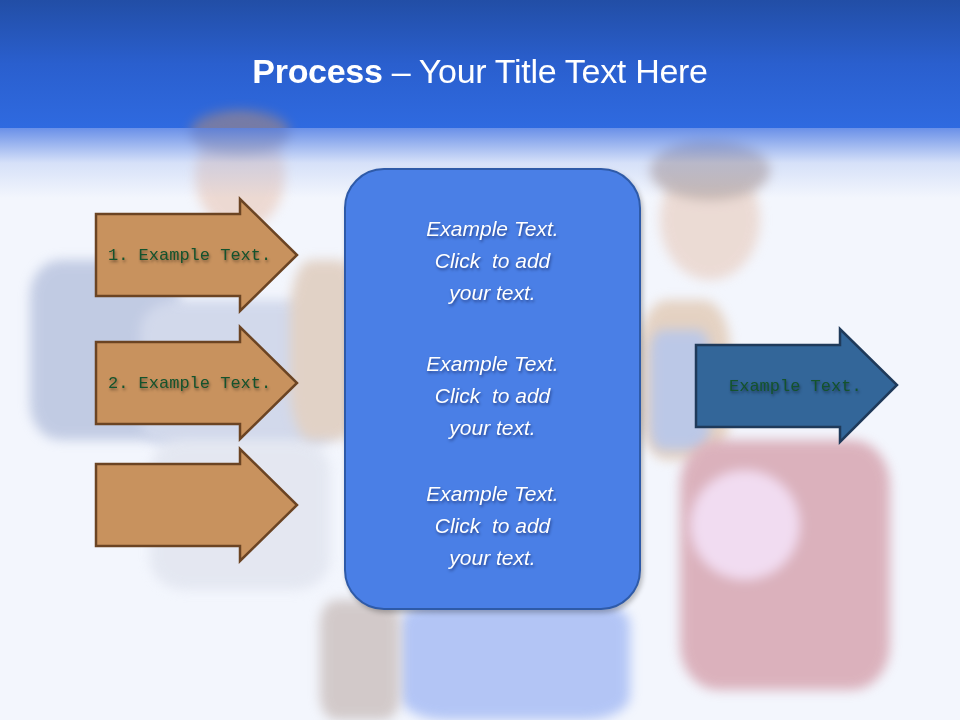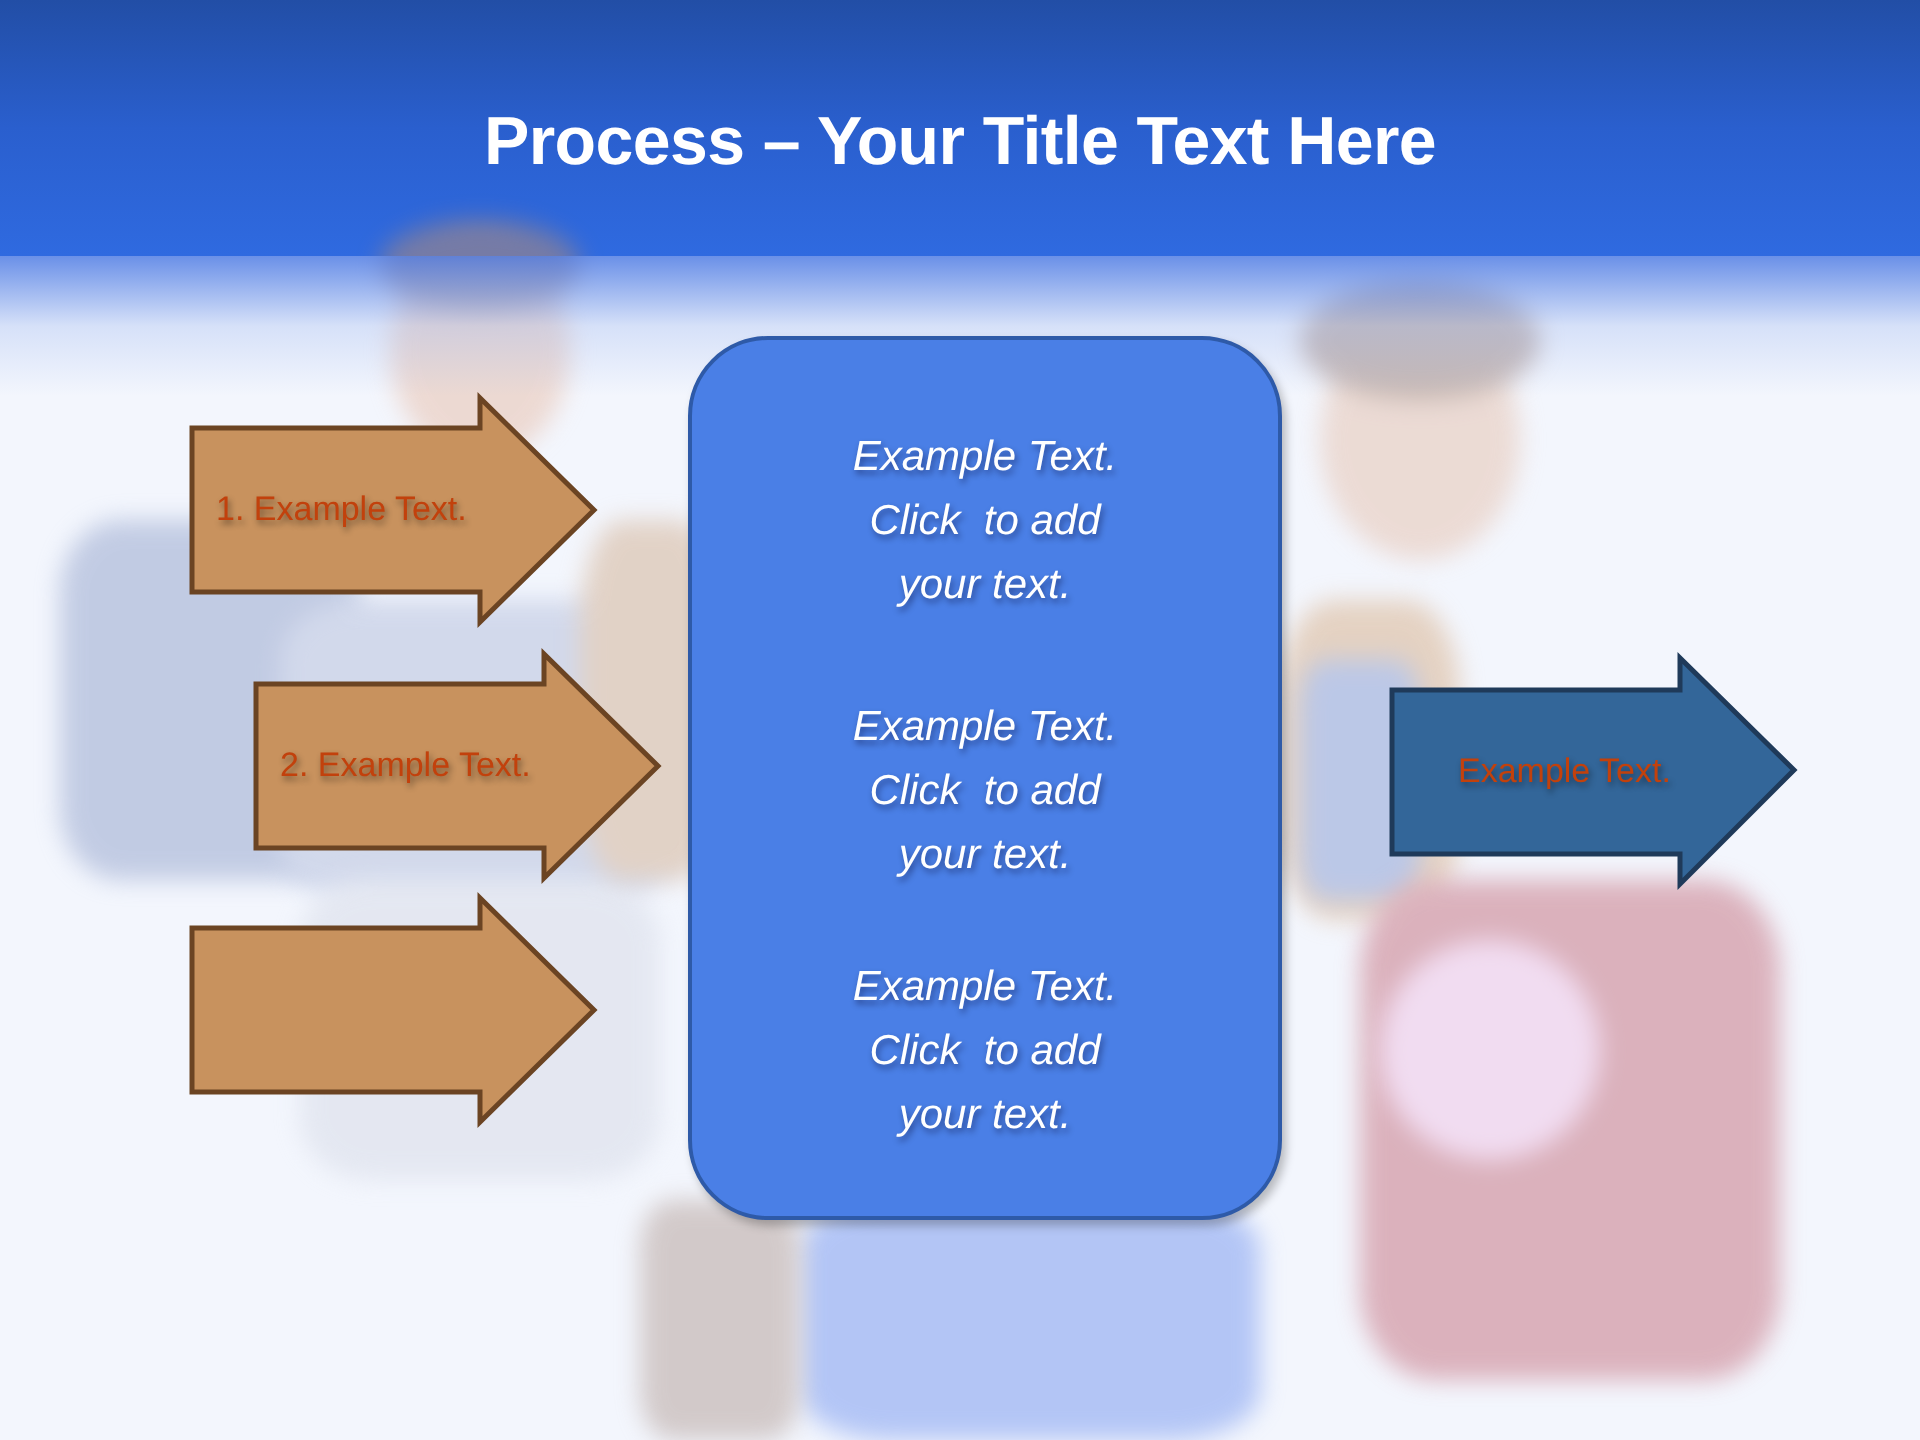--- a/index.html
+++ b/index.html
@@ -6,30 +6,30 @@
   body { width:960px; height:720px; overflow:hidden; position:relative;
          font-family:"Liberation Sans", "DejaVu Sans", sans-serif; background:#f3f6fd; }
   .slide { position:absolute; inset:0; width:960px; height:720px; overflow:hidden; }
   .header { position:absolute; left:0; top:0; width:960px; height:128px;
             background:linear-gradient(to bottom, #224ea6 0%, #2a5fce 50%, #2f6ae0 100%); }
   .header-fade { position:absolute; left:0; top:128px; width:960px; height:70px;
             background:linear-gradient(to bottom, rgba(60,110,225,0.75) 0%, rgba(160,185,240,0.35) 50%, rgba(243,246,253,0) 100%); z-index:2; }
   .title { position:absolute; left:0; top:52px; width:960px; text-align:center; color:#fff;
            font-size:34px; letter-spacing:-0.3px; z-index:3; }
   .title b { font-weight:bold; }
-  .title span { font-weight:bold; }
+  .title span { font-weight:normal; }
 
   
   .bgphoto { position:absolute; inset:0; z-index:1; opacity:0.55; }
   .blob { position:absolute; border-radius:50%; filter:blur(6px); }
 
   .arrow { position:absolute; z-index:4; }
   .arrow svg { position:absolute; left:0; top:0; overflow:visible; }
-  .arrow .label { position:absolute; left:0; top:0; color:#c2410c; font-size:17px;
-          text-shadow:1px 2px 3px rgba(0,0,0,0.45); white-space:nowrap; display:flex; align-items:center; }
+  .arrow .label { position:absolute; left:0; top:0; color:#14532d; font-size:17px;
+          text-shadow:1px 2px 3px rgba(0,0,0,0.45); white-space:nowrap; display:flex; align-items:center;font-family:Liberation Mono, monospace; }
 
   .center-box { position:absolute; left:344px; top:168px; width:297px; height:442px;
           background:#4a7fe6; border:2px solid #2e5aa8; border-radius:40px; box-sizing:border-box; z-index:4;
           box-shadow:2px 3px 5px rgba(0,0,0,0.25); }
   .block { position:absolute; left:0; width:100%; text-align:center; color:#fff; font-style:italic;
           font-size:21px; line-height:32px; text-shadow:1px 2px 3px rgba(0,0,40,0.45); }
   .block div { white-space:pre; }
 </style>
 </head>
 <body>
@@ -59,21 +59,21 @@
     <b>Process</b><span> – Your Title Text Here</span>
   </div>
 
   <div class="arrow" style="left:95px;top:198px;width:203px;height:115px;">
     <svg width="203" height="115">
       <polygon points="1,16 145,16 145,1 202,57 145,113 145,98 1,98" fill="#c8925e" stroke="#6b4423" stroke-width="2.5" stroke-linejoin="miter"></polygon>
     </svg>
     <div class="label" style="left:13px;top:16px;height:82px;">1. Example Text.</div>
   </div>
 
-  <div class="arrow" style="left:95px;top:326px;width:203px;height:115px;margin-left:32px;">
+  <div class="arrow" style="left:95px;top:326px;width:203px;height:115px;">
     <svg width="203" height="115">
       <polygon points="1,16 145,16 145,1 202,57 145,113 145,98 1,98" fill="#c8925e" stroke="#6b4423" stroke-width="2.5" stroke-linejoin="miter"></polygon>
     </svg>
     <div class="label" style="left:13px;top:16px;height:82px;">2. Example Text.</div>
   </div>
 
   <div class="arrow" style="left:95px;top:448px;width:203px;height:115px;">
     <svg width="203" height="115">
       <polygon points="1,16 145,16 145,1 202,57 145,113 145,98 1,98" fill="#c8925e" stroke="#6b4423" stroke-width="2.5" stroke-linejoin="miter"></polygon>
     </svg>

